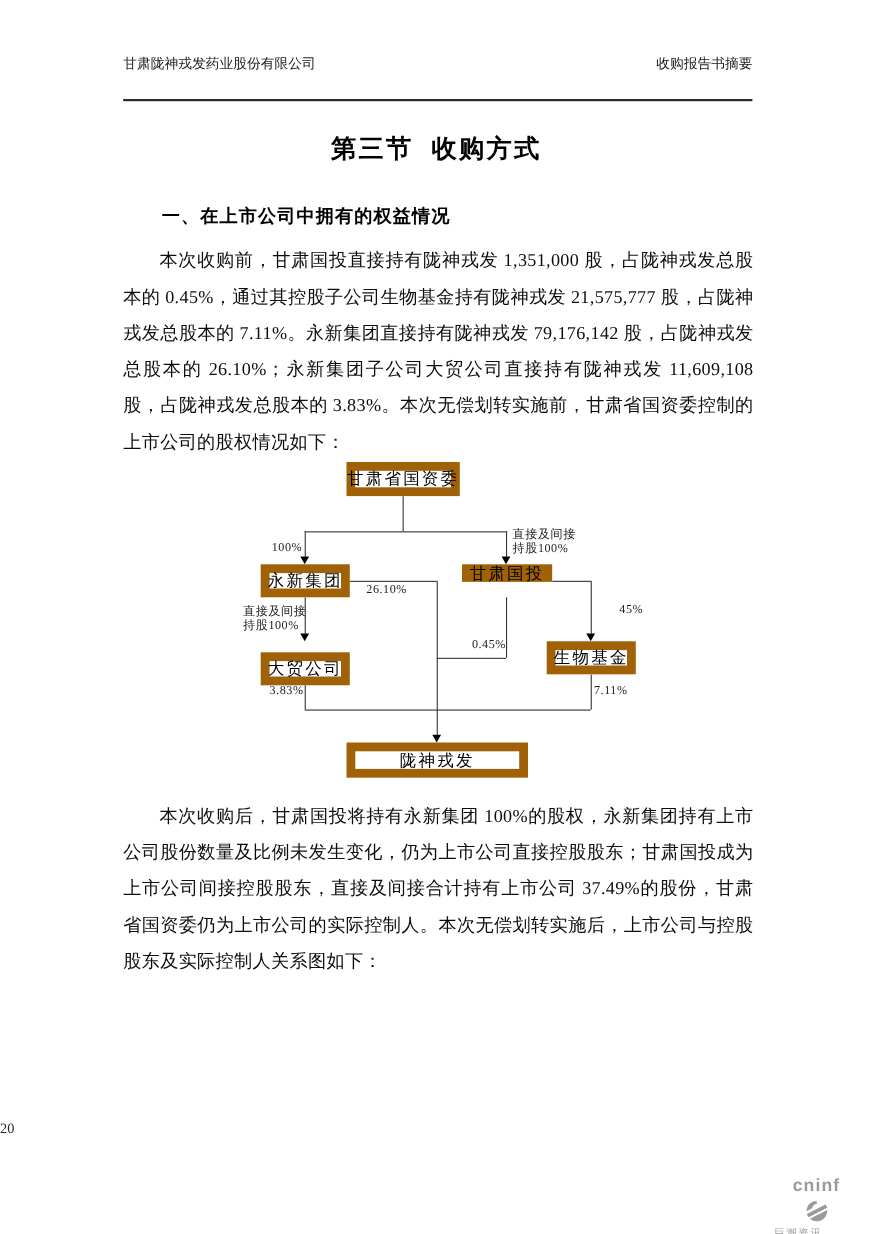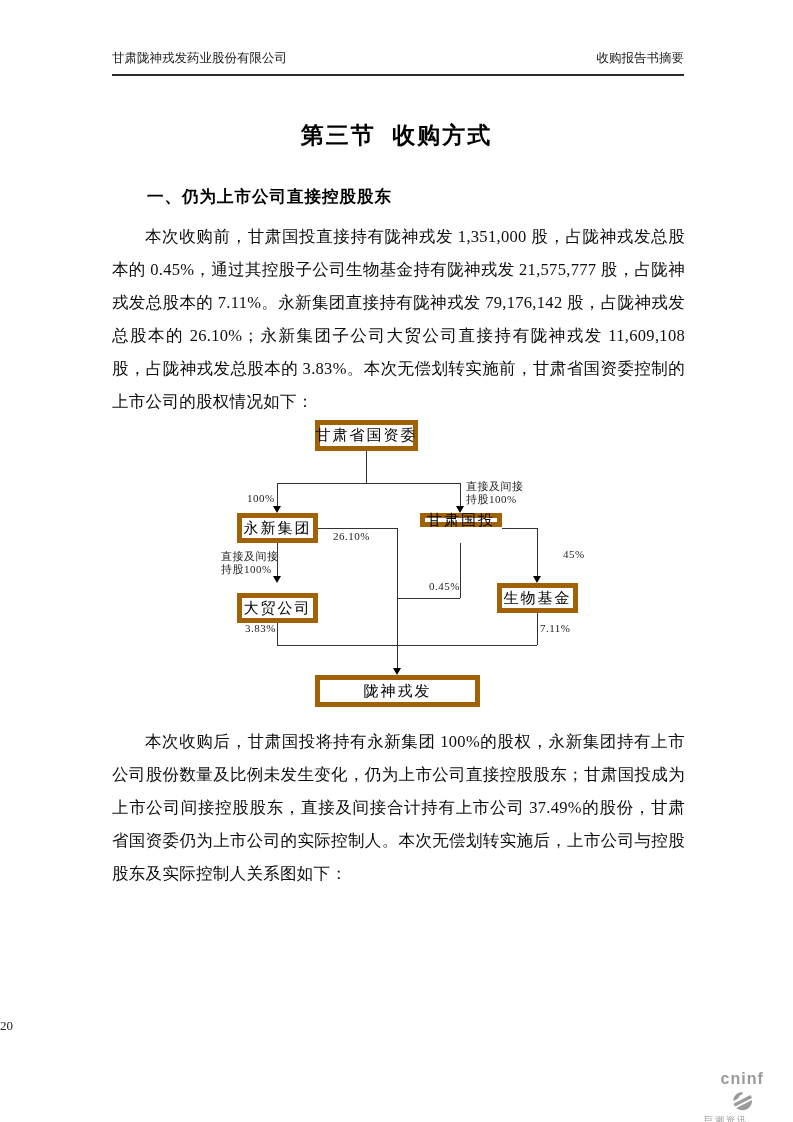--- a/index.html
+++ b/index.html
@@ -4,21 +4,21 @@
 <style>
   html,body{margin:0;padding:0;background:#e8e8e8;}
   .page{
     position:relative;width:793px;height:1122px;margin:0 auto;background:#ffffff;
     font-family:"Liberation Serif","DejaVu Serif",serif;color:#111;overflow:hidden;
   }
   
   .header{
     position:absolute;left:112px;top:50px;width:572px;
     display:flex;justify-content:space-between;align-items:flex-end;
-    font-size:12.5px;color:#1a1a1a;padding-bottom:7px;border-bottom:2px solid #2b2b2b;
+    font-size:12.5px;color:#1a1a1a;padding-bottom:23px;border-bottom:2px solid #2b2b2b;
   }
   
   .doc-title{
     position:absolute;left:0;top:120px;width:100%;text-align:center;
     font-family:"Liberation Sans","DejaVu Sans",sans-serif;
     font-size:23px;font-weight:bold;letter-spacing:2px;word-spacing:8px;color:#000;
   }
   .section-heading{
     position:absolute;left:147px;top:186px;
     font-family:"Liberation Sans","DejaVu Sans",sans-serif;
@@ -28,21 +28,21 @@
   .para{
     position:absolute;left:112px;width:573px;
     font-size:16.5px;line-height:33px;text-align:justify;text-justify:inter-ideograph;
     text-indent:2em;color:#0d0d0d;letter-spacing:0.3px;
   }
   .para1{top:220px;}
   .para2{top:725px;}
   
   .diagram{position:absolute;left:210px;top:418px;width:380px;height:298px;font-family:"Liberation Serif","DejaVu Serif",serif;}
   .dbox{
-    position:absolute;box-sizing:border-box;border:5px solid #a16207;background:#fff;
+    position:absolute;box-sizing:border-box;border:8px solid #a16207;background:#fff;
     display:flex;align-items:center;justify-content:center;
     font-size:15px;letter-spacing:2px;color:#000;white-space:nowrap;
   }
   .dline{position:absolute;background:#333;}
   .dh{height:1px;}
   .dv{width:1px;}
   .darrow{
     position:absolute;width:0;height:0;
     border-left:4px solid transparent;border-right:4px solid transparent;border-top:7px solid #000;
   }
@@ -62,21 +62,21 @@
 
 <div class="page">
 
   <div class="header">
     <span>甘肃陇神戎发药业股份有限公司</span>
     <span>收购报告书摘要</span>
   </div>
 
   <div class="doc-title">第三节 收购方式</div>
 
-  <div class="section-heading">一、仍为上市公司直接控股股东</div>
+  <div class="section-heading">一、在上市公司中拥有的权益情况</div>
 
   <div class="para para1">本次收购前，甘肃国投直接持有陇神戎发 1,351,000 股，占陇神戎发总股本的 0.45%，通过其控股子公司生物基金持有陇神戎发 21,575,777 股，占陇神戎发总股本的 7.11%。永新集团直接持有陇神戎发 79,176,142 股，占陇神戎发总股本的 26.10%；永新集团子公司大贸公司直接持有陇神戎发 11,609,108 股，占陇神戎发总股本的 3.83%。本次无偿划转实施前，甘肃省国资委控制的上市公司的股权情况如下：</div>
 
   <div class="diagram">
 
     <div class="dline dv" style="left:156px;top:33px;height:32px;"></div>
     <div class="dline dh" style="left:67px;top:65px;width:184px;"></div>
     <div class="dline dv" style="left:67px;top:65px;height:23px;"></div>
     <div class="dline dv" style="left:250px;top:65px;height:23px;"></div>
     <div class="dline dh" style="left:108px;top:110px;width:79px;"></div>

